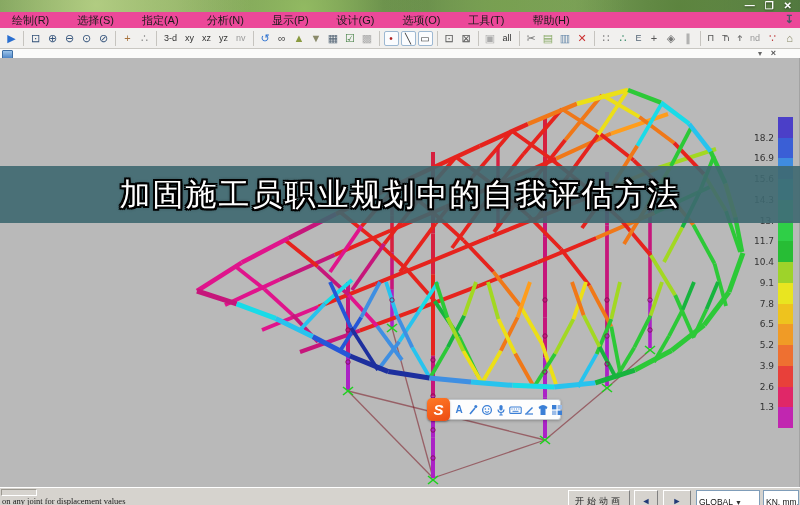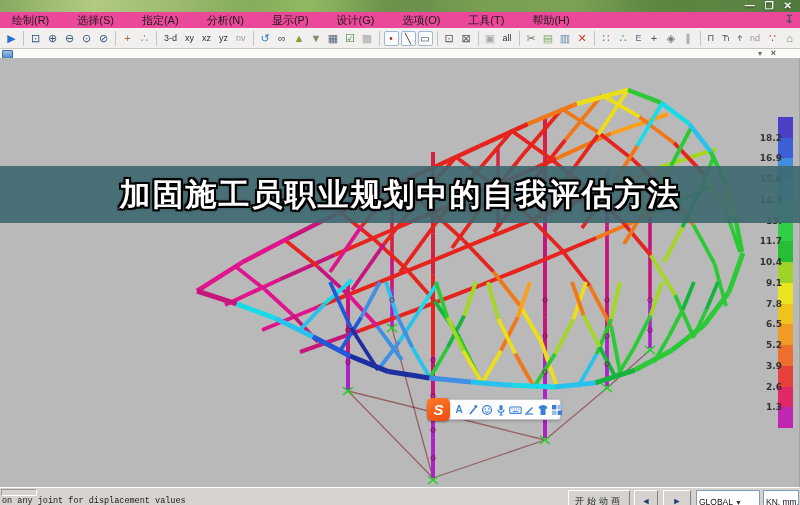--- a/index.html
+++ b/index.html
@@ -45,48 +45,48 @@
 
   
   #view{position:absolute;left:0;top:58px;width:800px;height:429px;background:#b9b9b9;
     border-right:1px solid #a3a3a3;box-sizing:border-box;overflow:hidden;}
   #model-svg{position:absolute;left:0;top:0;}
 
   
   #legend{position:absolute;right:3px;top:59px;width:64px;height:312px;}
   #legend .bar{position:absolute;left:46px;top:0;width:15px;height:311px;}
   .legend-band{position:absolute;left:0;width:15px;}
-  .legend-label{position:absolute;right:14px;width:40px;text-align:right;font-size:9px;
-    font-weight:bold;color:#333;font-family:"DejaVu Sans",sans-serif;}
+  .legend-label{position:absolute;right:22px;width:40px;text-align:right;font-size:9px;
+    font-weight:normal;color:#333;font-family:"DejaVu Sans",sans-serif;}
 
   
   #banner{position:absolute;left:0;top:166px;width:800px;height:57px;
     background:rgba(62,104,112,0.9);display:flex;align-items:center;justify-content:center;z-index:5;}
-  #banner .txt{font-size:31px;font-weight:700;letter-spacing:2px;color:#ffffff;white-space:nowrap;
+  #banner .txt{font-size:31px;font-weight:400;letter-spacing:2px;color:#ffffff;white-space:nowrap;
     text-shadow:-2px 0 #000,2px 0 #000,0 -2px #000,0 2px #000,
                 -2px -2px #000,2px 2px #000,-2px 2px #000,2px -2px #000,0 0 4px #000;}
 
   
   #ime{position:absolute;left:429px;top:399px;width:132px;height:21px;background:#fdfdfd;
     border:1px solid #c4c8cc;border-radius:3px;box-shadow:0 1px 3px rgba(0,0,0,.25);
     display:flex;align-items:center;z-index:6;padding-left:22px;box-sizing:border-box;}
   #ime .logo{position:absolute;left:-3px;top:-2px;width:23px;height:23px;border-radius:5px;
     background:linear-gradient(160deg,#ff7a26,#ec4b12);color:#fff;font-weight:900;font-style:italic;
     font-size:15px;display:flex;align-items:center;justify-content:center;
     box-shadow:0 1px 2px rgba(0,0,0,.35);}
   .ime-ic{width:13px;height:15px;display:flex;align-items:center;justify-content:center;
     color:#3b7fd6;font-size:10px;font-weight:bold;flex:0 0 auto;margin:0 0.5px;}
   .ime-ic svg{display:block;}
 
   
   #statusbar{position:absolute;left:0;top:487px;width:800px;height:18px;background:#d6d3ce;
     border-top:1px solid #fff;font-size:9px;color:#222;z-index:7;}
   #sb-top-box{position:absolute;left:1px;top:1px;width:34px;height:5px;
     border:1px solid #9b9890;border-right-color:#fff;border-bottom-color:#fff;}
-  #sb-msg{position:absolute;left:2px;top:8px;font-family:Liberation Mono, monospace;
+  #sb-msg{position:absolute;left:2px;top:8px;font-family:Liberation Serif, serif;
     font-size:8.5px;color:#1a1a1a;white-space:nowrap;}
   .sb-btn{position:absolute;top:2px;height:22px;background:#d6d3ce;border:1px solid #808080;
     border-top-color:#fff;border-left-color:#fff;display:flex;align-items:center;justify-content:center;
     box-sizing:border-box;font-size:9px;color:#222;}
   .sb-select{position:absolute;top:2px;height:24px;background:#fff;border:1px solid #7f9db9;
     display:flex;align-items:center;box-sizing:border-box;font-size:8.5px;color:#111;
     padding:0 2px;overflow:hidden;white-space:nowrap;}
   .sb-select .dd{color:#333;font-size:7px;margin-left:2px;}
 </style>
 </head>

